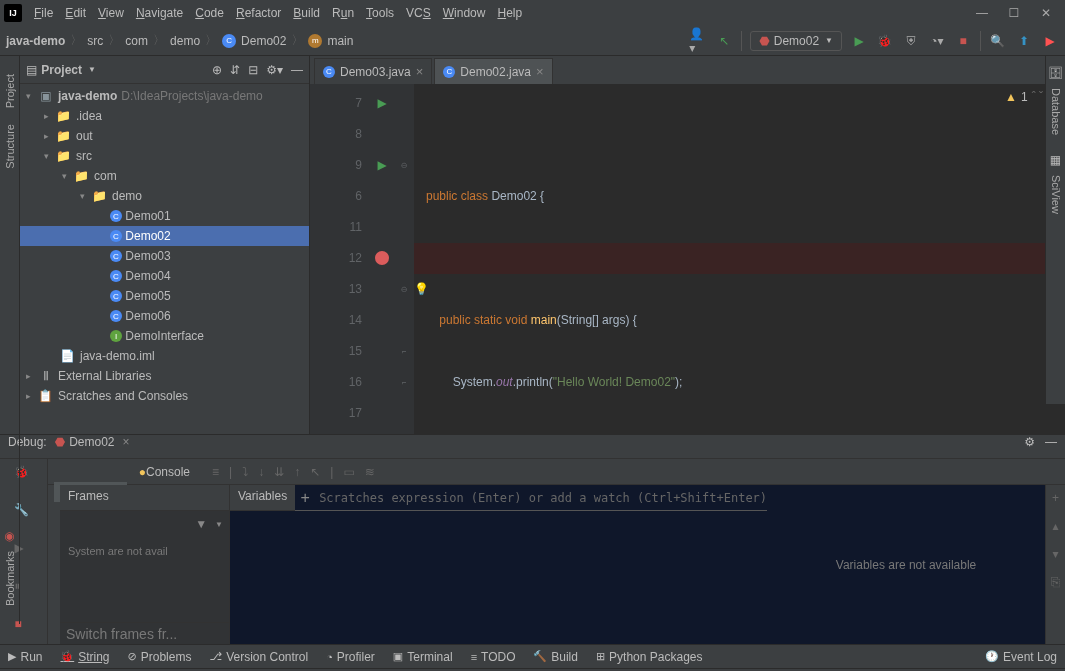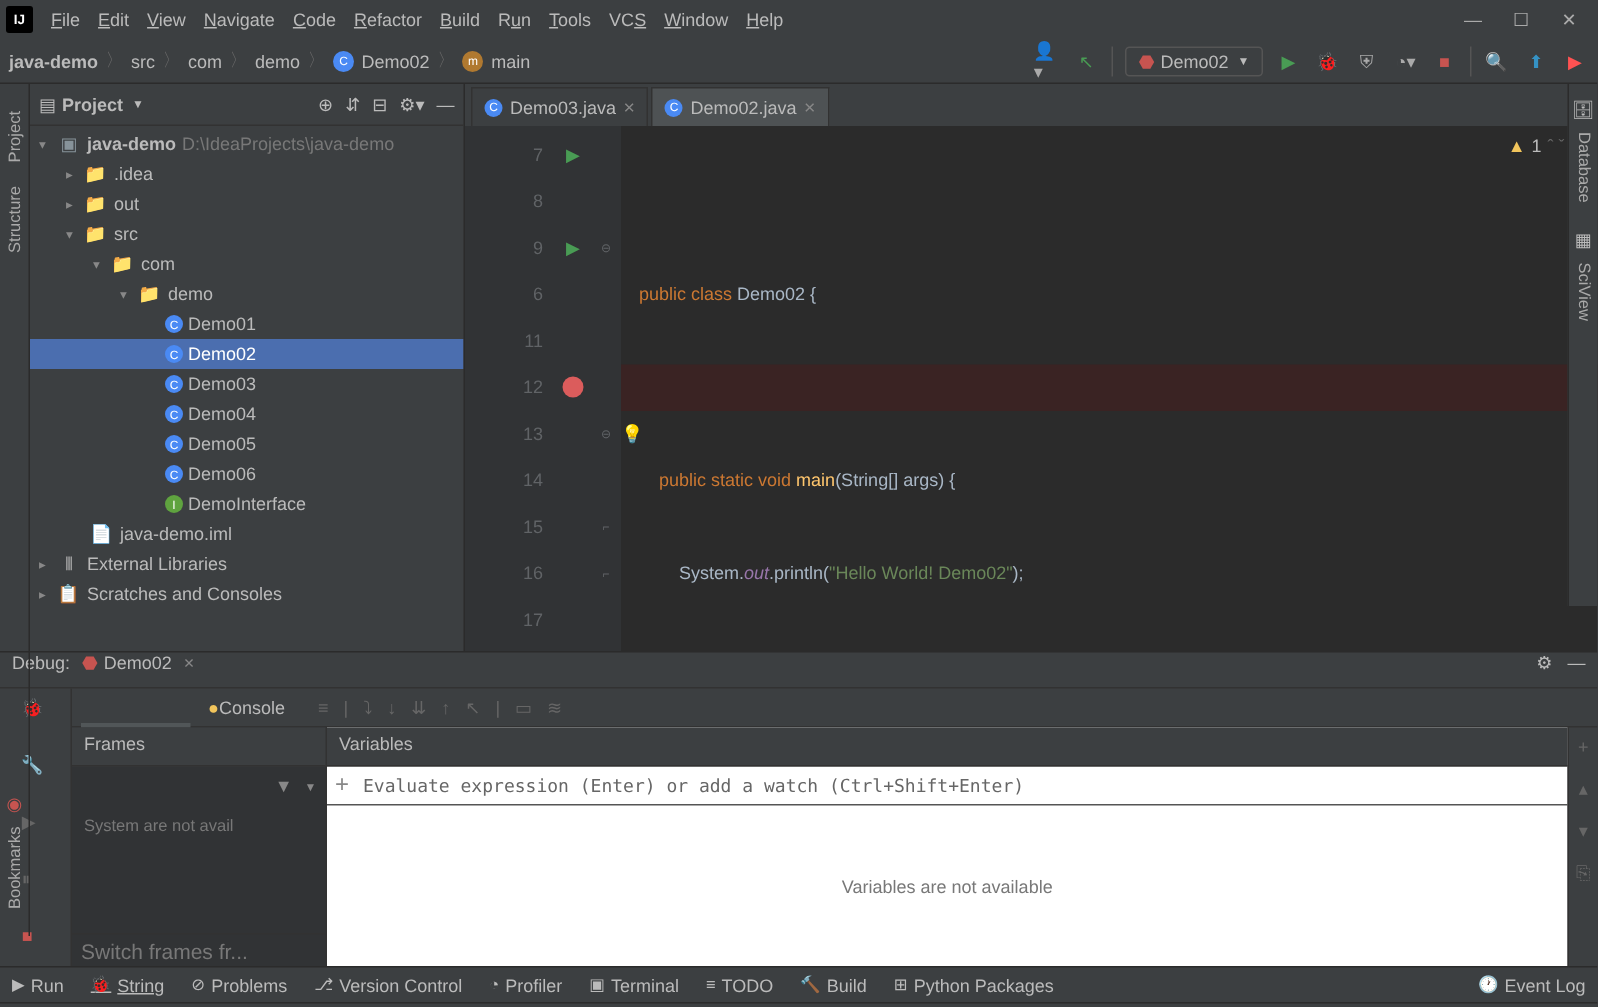--- a/index.html
+++ b/index.html
@@ -66,26 +66,26 @@
 .dp-body { flex:1; display:flex; }
 .dp-left { width:48px; border-right:1px solid #323232; display:flex; flex-direction:column; align-items:center; padding-top:6px; gap:20px; }
 .dp-icn { width:18px; height:18px; color:#888; cursor:pointer; }
 .bug{color:#499c54;}
 .dp-main { flex:1; display:flex; flex-direction:column; }
 .dp-tabs { height:26px; display:flex; align-items:center; padding:0 6px; border-bottom:1px solid #323232; gap:2px; }
 .dp-tab { padding:3px 10px; color:#bbb; cursor:pointer; }
 .dp-tab.active { background:#515658;margin-top:40px; }
 .dp-toolbar-icons{margin-left:10px;display:flex;gap:10px;color:#666;}
 .dp-content { flex:1; display:flex; }
-.frames-col { width:170px; border-right:1px solid #323232; background:#313335; display:flex; flex-direction:column; }
+.frames-col { width:170px; border-right:1px solid #323232; background:#313335; display:flex; flex-direction:column;margin-left:12px; }
 .col-hdr { height:26px; padding:4px 8px; background:#3c3f41; border-bottom:1px solid #323232; color:#bbb; }
 .frames-filter { height:26px; display:flex; align-items:center; justify-content:flex-end; padding:0 6px; color:#888; gap:6px; }
 .frames-body { flex:1; padding:8px; color:#787878; font-size:11px; }
 .frames-foot { height:22px; padding:3px 6px; color:#787878; font-size:14px; border-top:1px solid #323232; }
-.vars-col { flex:1; background:#ffffff; display:flex; flex-direction:column; }
+.vars-col { flex:1; background:#0f172a; display:flex; flex-direction:row; }
 .vars-input { height:26px; display:flex; align-items:center; border-bottom:1px solid #555; }
 .plus{width:20px;text-align:center;color:#888;font-size:16px;}
 .vars-placeholder { color:#666; font-family:monospace; padding-left:4px; }
 .vars-body { flex:1; display:flex; align-items:center; justify-content:center; color:#787878; }
 .vars-side{width:20px;border-left:1px solid #323232;display:flex;flex-direction:column;align-items:center;padding-top:6px;gap:14px;color:#666;}
 .bottom-bar { height:24px; border-top:1px solid #2b2b2b; display:flex; align-items:center; padding:0 8px; gap:18px; background:#3c3f41; }
 .bb-item { display:flex; align-items:center; gap:4px; color:#bbb; cursor:pointer; font-size:11px; }
 .status-bar { height:22px; background:#3c3f41; border-top:1px solid #2b2b2b; display:flex; align-items:center; padding:0 8px; color:#999; font-size:11px; }
 .u-caret{font-size:8px;margin-left:2px;}
 </style>
@@ -357,21 +357,21 @@
               <span>▼</span>
               <span class="u-caret">▼</span>
             </div>
           <div class="frames-body">System are not avail</div>
           <div class="frames-foot">Switch frames fr...</div>
         </div>
         <div class="vars-col">
           <div class="col-hdr">Variables</div>
           <div class="vars-input">
             <span class="plus">+</span>
-            <span class="vars-placeholder">Evaluate expression (Enter) or add a watch (Ctrl+Shift+Enter)</span>
+            <span class="vars-placeholder">Scratches expression (Enter) or add a watch (Ctrl+Shift+Enter)</span>
           </div>
           <div class="vars-body">Variables are not available</div>
         </div>
         <div class="vars-side">
           <span>+</span>
           <span>▴</span>
           <span>▾</span>
           <span>⎘</span>
         </div>
       </div>

